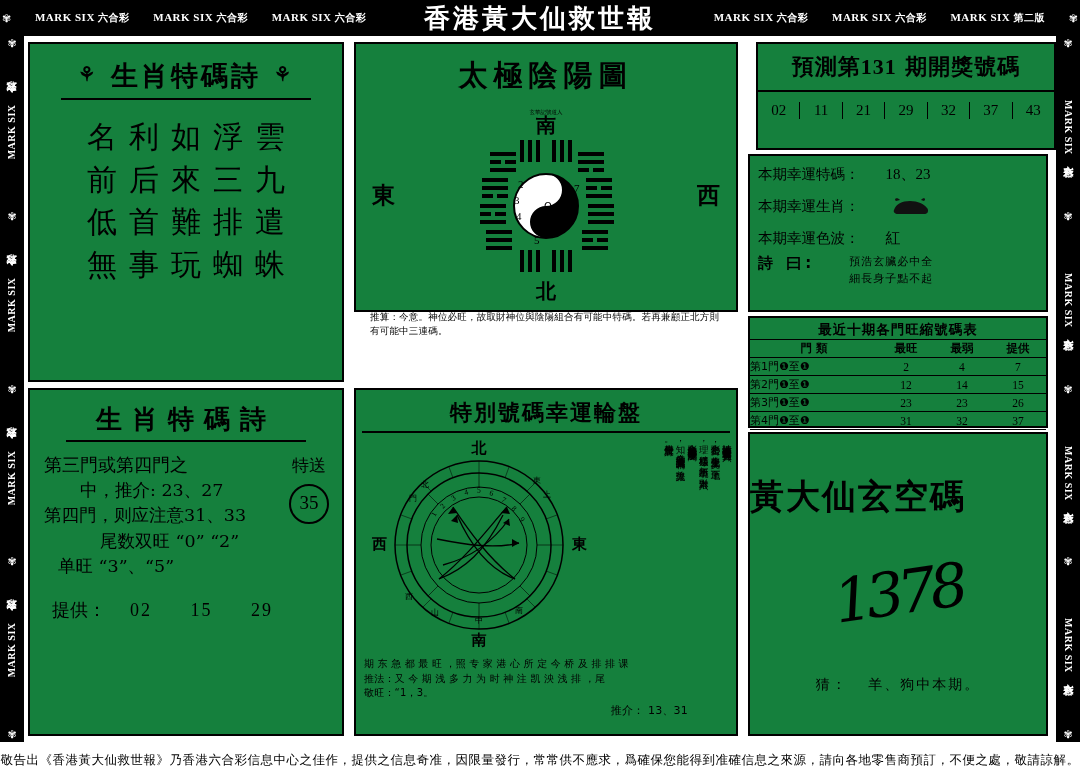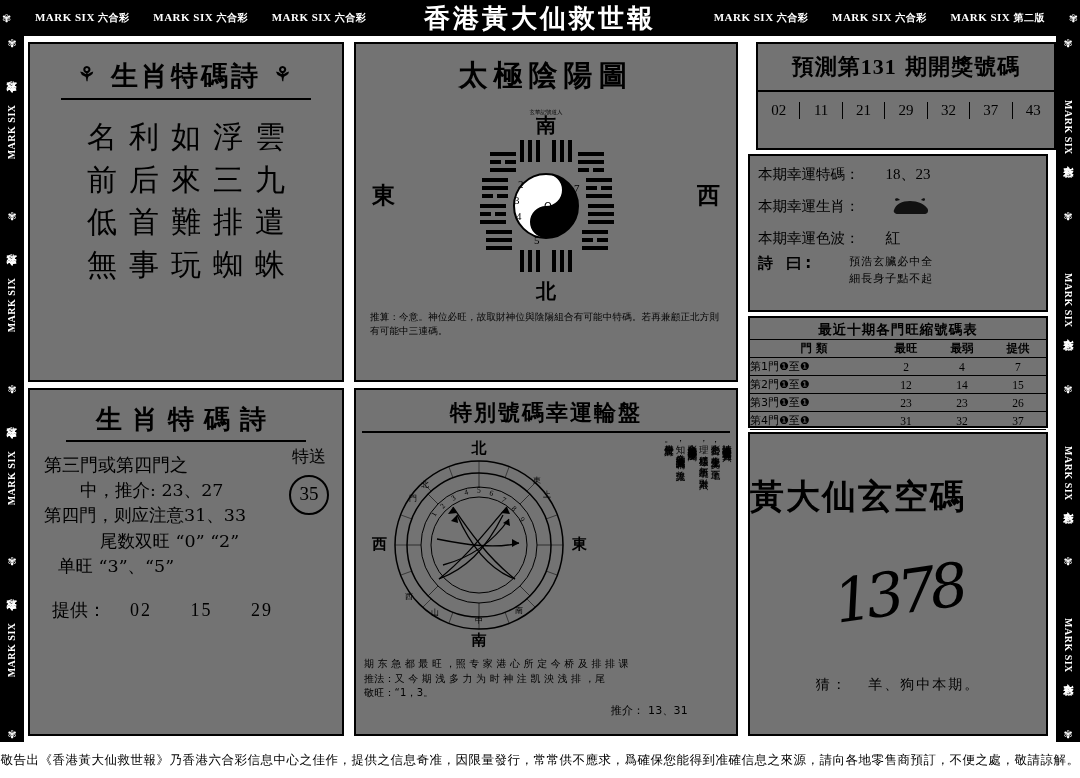--- a/index.html
+++ b/index.html
@@ -68,21 +68,21 @@
   .content {
     position: absolute;
     left: 24px; top: 36px;
     width: 1032px; height: 706px;
   }
 
   .box {
     position: absolute;
     border: 2px solid #000;
     box-sizing: border-box;
-    background: #737373;
+    background: #15803d;
   }
 
   
   #box-poem { left: 4px; top: 6px; width: 316px; height: 340px; }
   .poem-title {
     text-align: center;
     font-size: 27px;
     font-weight: bold;
     margin-top: 14px;
     letter-spacing: 3px;
@@ -104,21 +104,21 @@
   }
   .poem-lines div {
     font-size: 30px;
     line-height: 1.42;
     letter-spacing: 12px;
     padding-left: 12px;
     white-space: nowrap;
   }
 
   
-  #box-taiji { left: 330px; top: 6px; width: 384px; height: 340px; }
+  #box-taiji { left: 330px; top: 6px; width: 384px; height: 270px; }
   .taiji-title {
     text-align: center;
     font-size: 29px;
     font-weight: bold;
     letter-spacing: 6px;
     margin-top: 12px;
     font-family: "DejaVu Serif", serif;
   }
   .taiji-wrap {
     position: relative;
@@ -254,21 +254,21 @@
     font-size: 17.5px;
     font-family: "DejaVu Serif", serif;
     line-height: 1.45;
     padding: 10px 10px 0 14px;
     position: relative;
   }
   .sp-body .l1 { font-size: 18px; }
   .sp-body .ind { padding-left: 36px; }
   .sp-side {
     position: absolute;
-    right: 10px; top: 56px;
+    right: 10px; top: 65px;
     width: 46px;
     text-align: center;
     font-size: 17px;
     font-family: "DejaVu Serif", serif;
     line-height: 1.25;
   }
   .circ35 {
     width: 36px; height: 36px;
     border: 2px solid #000;
     border-radius: 50%;

